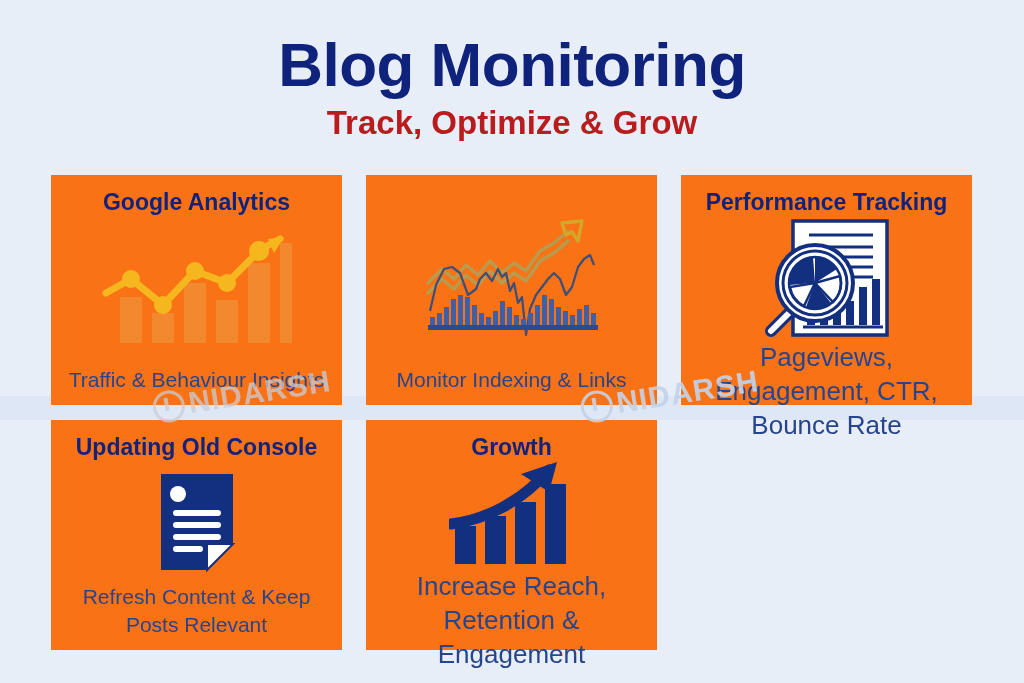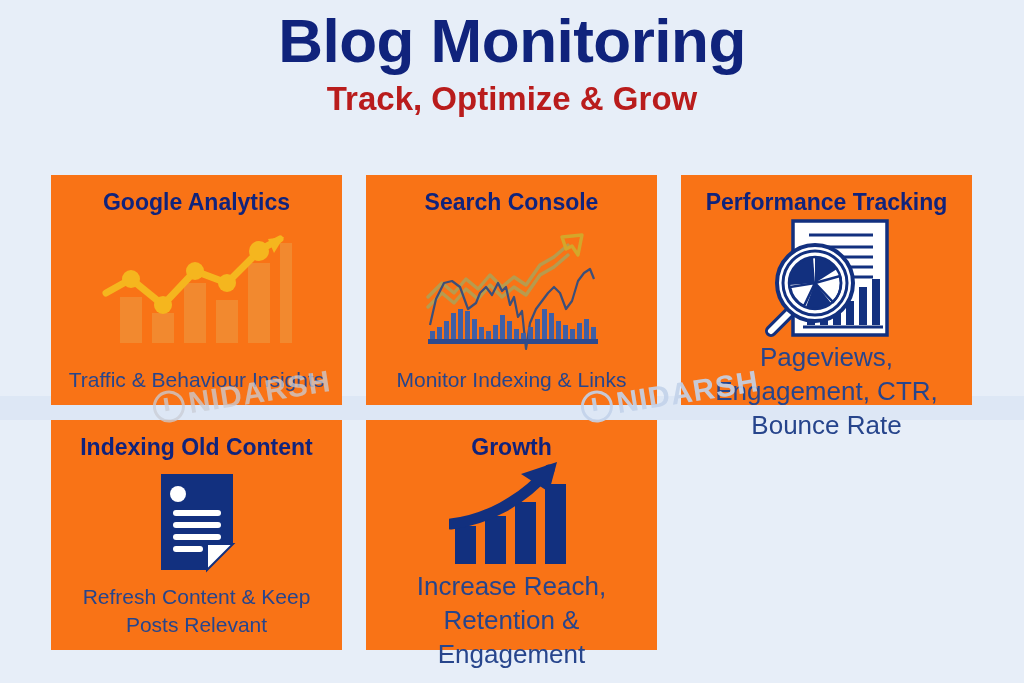--- a/index.html
+++ b/index.html
@@ -14,21 +14,21 @@
   }
   .page {
     position: relative;
     width: 1024px; height: 683px;
     box-sizing: border-box;
   }
 
   
   .header {
     position: absolute;
-    left: 0; top: 8px;
+    left: 0; top: 32px;
     width: 1024px;
     text-align: center;
   }
   .title {
     font-size: 62px;
     font-weight: 700;
     color: #10237c;
     letter-spacing: -0.5px;
     line-height: 1.05;
     margin: 0;
@@ -168,21 +168,20 @@
           <circle cx="61" cy="70" r="9" fill="#f5b61e"></circle>
           <circle cx="93" cy="36" r="9" fill="#f5b61e"></circle>
           <circle cx="125" cy="48" r="9" fill="#f5b61e"></circle>
           <circle cx="157" cy="16" r="10" fill="#f5b61e"></circle>
         </svg>
       </div>
       <div class="card-desc">Traffic &amp; Behaviour Insights</div>
     </div>
 
     <div class="card">
-      <div class="card-title">Search Console</div>
       <div class="card-icon">
         <svg width="180" height="120" viewBox="0 0 180 120">
 
           <polyline points="6,66 20,52 32,62 44,48 56,58 68,44 80,56 92,46 104,54 118,34 132,26 146,14" fill="none" stroke="#b79b4e" stroke-width="3.4" stroke-linejoin="round" stroke-linecap="round"></polyline>
           <polyline points="6,76 20,62 32,72 44,58 56,68 68,54 80,66 92,56 104,64 118,44 132,36 146,24" fill="none" stroke="#b79b4e" stroke-width="3.4" stroke-linejoin="round" stroke-linecap="round"></polyline>
           <path d="M140 6 L160 4 L156 24 L150 15 L144 18 Z" fill="none" stroke="#d4a62a" stroke-width="3.4" stroke-linejoin="round"></path>
 
           <polyline points="8,94 14,68 22,52 30,50 38,56 46,78 54,72 58,62 64,56 70,64 76,52 80,60 84,56 88,74 92,66 96,86 100,80 104,118 108,92 114,78 120,70 126,62 132,56 138,62 144,78 150,70 156,50 162,42 168,38 172,48" fill="none" stroke="#3b4f7a" stroke-width="2.2" stroke-linejoin="round"></polyline>
 
           <g fill="#3f5fa6">
@@ -254,21 +253,21 @@
             <path d="M0 0 L-26 2 A26 26 0 0 1 -2 -26 Z" fill="#12307f"></path>
             <circle cx="0" cy="0" r="26" fill="none" stroke="#12307f" stroke-width="2.5"></circle>
           </g>
         </svg>
       </div>
       <div class="card-desc tight">Pageviews, Engagement, CTR, Bounce Rate</div>
     </div>
 
 
     <div class="card">
-      <div class="card-title">Indexing Old Content</div>
+      <div class="card-title">Updating Old Console</div>
       <div class="card-icon">
         <svg width="84" height="104" viewBox="0 0 84 104">
           <path d="M6 4 L78 4 L78 74 L52 100 L6 100 Z" fill="#12307f"></path>
           <path d="M78 74 L52 74 L52 100 Z" fill="#ffffff"></path>
           <path d="M52 74 L52 100 L78 74 Z" fill="#ffffff" stroke="#12307f" stroke-width="2"></path>
           <circle cx="23" cy="24" r="8" fill="#ffffff"></circle>
           <g fill="#ffffff">
             <rect x="18" y="40" width="48" height="6" rx="3"></rect>
             <rect x="18" y="52" width="48" height="6" rx="3"></rect>
             <rect x="18" y="64" width="48" height="6" rx="3"></rect>

